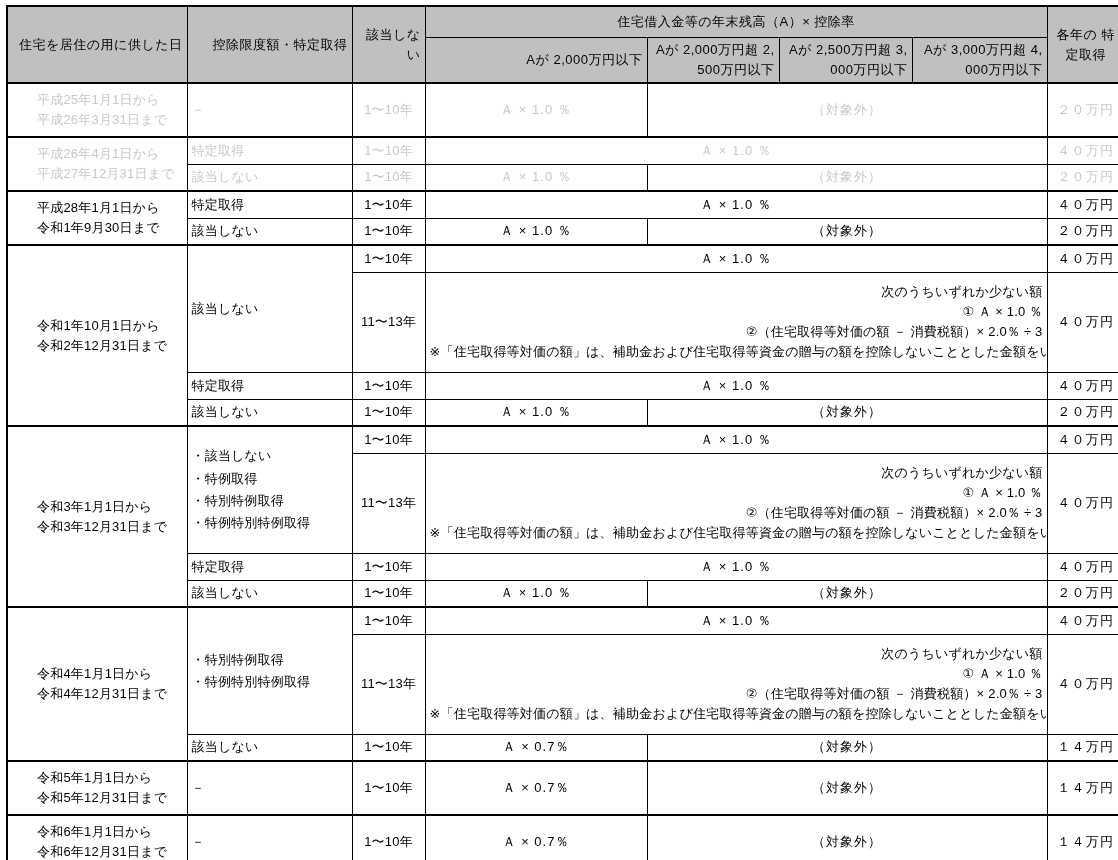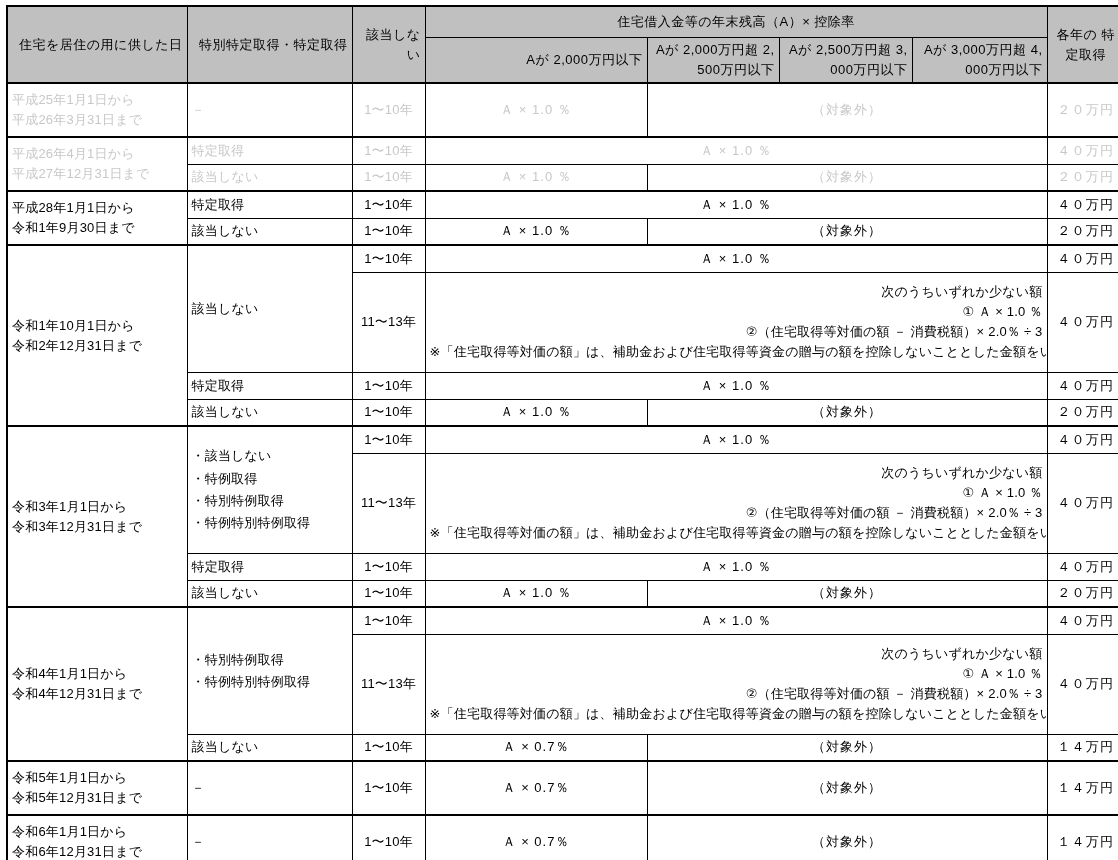--- a/index.html
+++ b/index.html
@@ -87,21 +87,21 @@
   .c-center { text-align: center; }
 
   .date-cell {
     text-align: left;
     vertical-align: top;
     padding-top: 7px;
     padding-left: 6px;
     line-height: 2.25;
     letter-spacing: 0.2px;
   }
-  .date-cell .dl { display: block; white-space: nowrap; }
+  .date-cell .dl { display: block; white-space: nowrap; margin-left: 25px; }
 
   .kind-cell {
     text-align: left;
     padding-left: 6px;
     letter-spacing: 0.2px;
   }
   .kind-cell.multi {
     vertical-align: middle;
     line-height: 1.72;
   }
@@ -153,21 +153,21 @@
     <col class="c-v1">
         <col class="c-v2">
         <col class="c-v3">
         <col class="c-v4">
     <col class="c-limit">
   </colgroup>
 
   <thead>
     <tr>
       <th class="hd-left thick-top thick-left" rowspan="2">住宅を居住の用に供した日</th>
-      <th class="hd-left thick-top" rowspan="2">特別特定取得・特定取得</th>
+      <th class="hd-left thick-top" rowspan="2">控除限度額・特定取得</th>
       <th class="hd-left thick-top" rowspan="2">該当しない</th>
       <th class="hd-span thick-top" colspan="4">住宅借入金等の年末残高（A）×  控除率</th>
       <th class="hd-small thick-top thick-right" rowspan="2">
         <span class="dl">各年の</span>
         <span class="dl">特定取得</span>
       </th>
     </tr>
     <tr>
       <th class="hd-left">
         <span class="dl">Aが</span>

